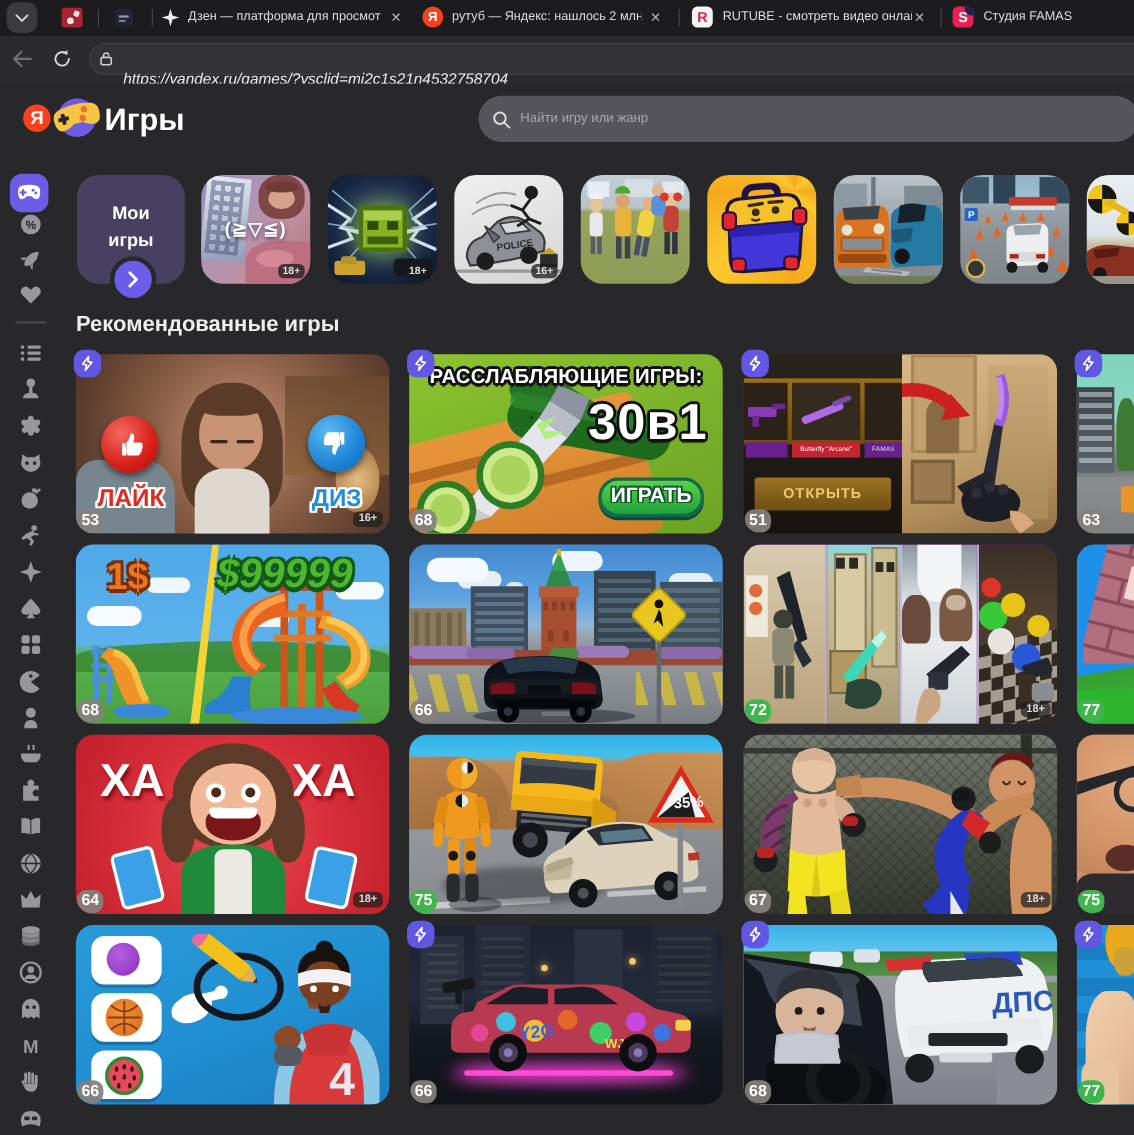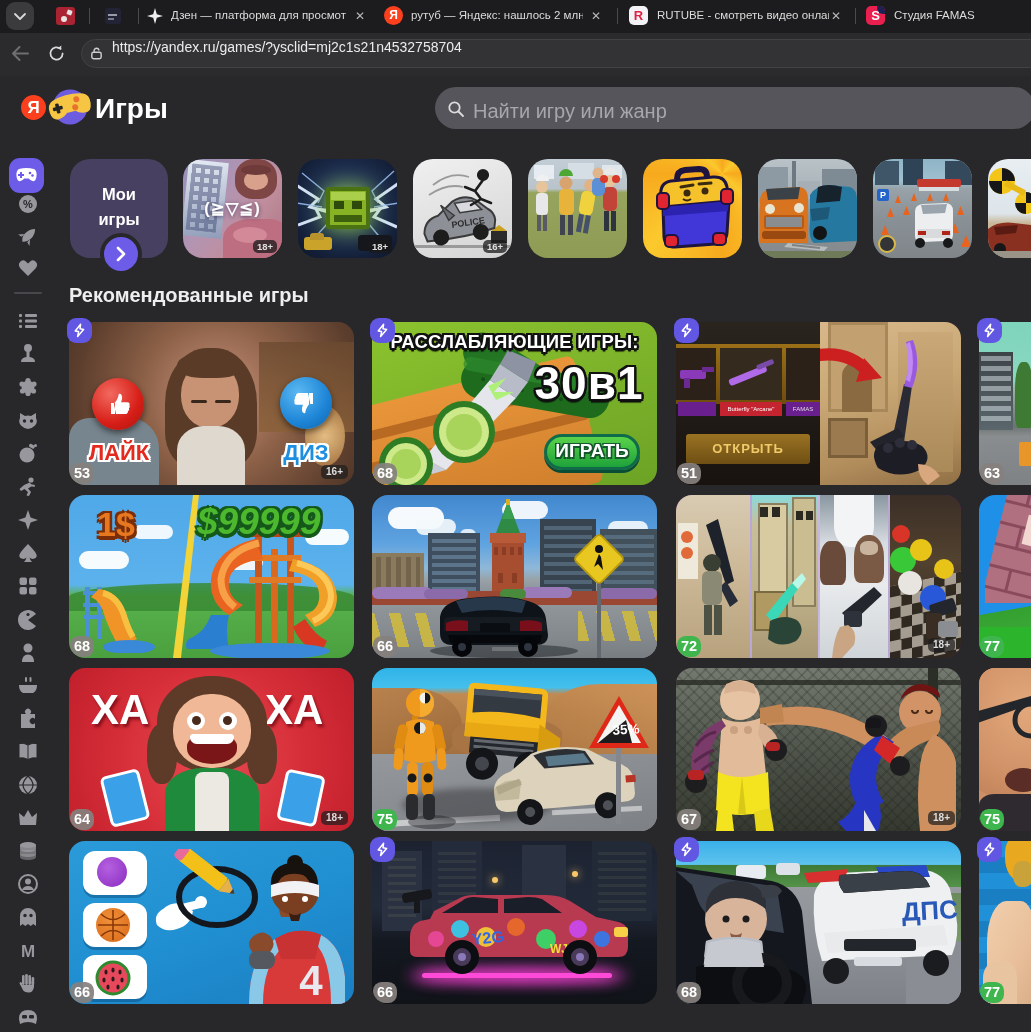--- a/index.html
+++ b/index.html
@@ -81,41 +81,41 @@
       </svg>
     <svg class="abs" style="left:46px;top:10px;" width="21" height="21" viewBox="0 0 24 24">
         <path d="M19 12 a7 7 0 1 1 -2.3-5.2" stroke="#d9d9d9" stroke-width="2" fill="none" stroke-linecap="round"></path>
         <path d="M17.6 2.8 L17.2 7.4 L12.8 6.2 Z" fill="#d9d9d9"></path>
       </svg>
     <div id="addrpill"></div>
     <svg class="abs" style="left:89px;top:13px;" width="15" height="15" viewBox="0 0 17 17">
         <rect x="3.2" y="7" width="10.6" height="7.5" rx="2" stroke="#cfcfcf" stroke-width="1.6" fill="none"></rect>
         <path d="M5.8 7 V5.2 a2.7 2.7 0 0 1 5.4 0" stroke="#cfcfcf" stroke-width="1.6" fill="none"></path>
       </svg>
-    <div class="abs" style="left:112px;top:6px;font-size:14px;color:#ececec;">https://yandex.ru/games/?ysclid=mj2c1s21n4532758704</div>
+    <div class="abs" style="left:112px;top:30px;font-size:14px;color:#ececec;font-style:italic;">https://yandex.ru/games/?ysclid=mj2c1s21n4532758704</div>
   </div>
   <div id="header">
     <div class="abs" style="left:21px;top:19px;width:25px;height:25px;background:#fc3f1d;border-radius:50%;color:#fff;font-weight:bold;font-size:17px;text-align:center;line-height:25px;">Я</div>
     <svg class="abs" style="left:45px;top:6px;" width="50" height="50" viewBox="0 0 50 50">
       <circle cx="25" cy="25" r="17.5" fill="#6e5ce0"></circle>
       <g transform="rotate(-14 25 25)">
         <path d="M9 15 Q25 10 41 15 Q47 17.5 46 26 Q45 35 38 34 Q32 33 29.5 30 L20.5 30 Q18 33 12 34 Q5 35 4 26 Q3 17.5 9 15 Z" fill="#f6c544"></path>
         <rect x="11" y="18.5" width="3.6" height="10" rx="1" fill="#262626"></rect>
         <rect x="7.8" y="21.7" width="10" height="3.6" rx="1" fill="#262626"></rect>
         <circle cx="33" cy="19" r="3" fill="#e8742c"></circle>
         <circle cx="30" cy="26.5" r="3" fill="#e8742c"></circle>
       </g>
     </svg>
     <div class="abs" style="left:95px;top:17px;font-size:28px;font-weight:bold;color:#fff;">Игры</div>
     <div id="searchpill"></div>
     <svg class="abs" style="left:447px;top:24px;" width="18" height="18" viewBox="0 0 18 18">
         <circle cx="7.5" cy="7.5" r="5.2" stroke="#dcdcdc" stroke-width="1.8" fill="none"></circle>
         <path d="M11.5 11.5 L16 16" stroke="#dcdcdc" stroke-width="1.8" stroke-linecap="round"></path>
       </svg>
-    <div class="abs" style="left:473px;top:24px;font-size:20px;color:#a6a6ac;">Найти игру или жанр</div>
+    <div class="abs" style="left:473px;top:24px;font-size:12px;color:#a6a6ac;">Найти игру или жанр</div>
   </div>
   <div id="sidebar">
     <div class="abs" style="left:9px;top:18px;width:35px;height:35px;background:#6c5ce7;border-radius:11px;">
       <svg class="abs" style="left:6px;top:8px;" width="23" height="19" viewBox="0 0 23 19">
           <path d="M4 3 Q11.5 1 19 3 Q22 4.5 21.5 10 Q21 16 17.5 15 Q15 14.3 13.8 12.5 L9.2 12.5 Q8 14.3 5.5 15 Q2 16 1.5 10 Q1 4.5 4 3 Z" fill="#fff"></path>
           <rect x="5" y="6" width="2" height="6" fill="#6c5ce7"></rect>
           <rect x="3" y="8" width="6" height="2" fill="#6c5ce7"></rect>
           <circle cx="15" cy="7" r="1.3" fill="#6c5ce7"></circle>
           <circle cx="17.5" cy="9.5" r="1.3" fill="#6c5ce7"></circle>
         </svg>

